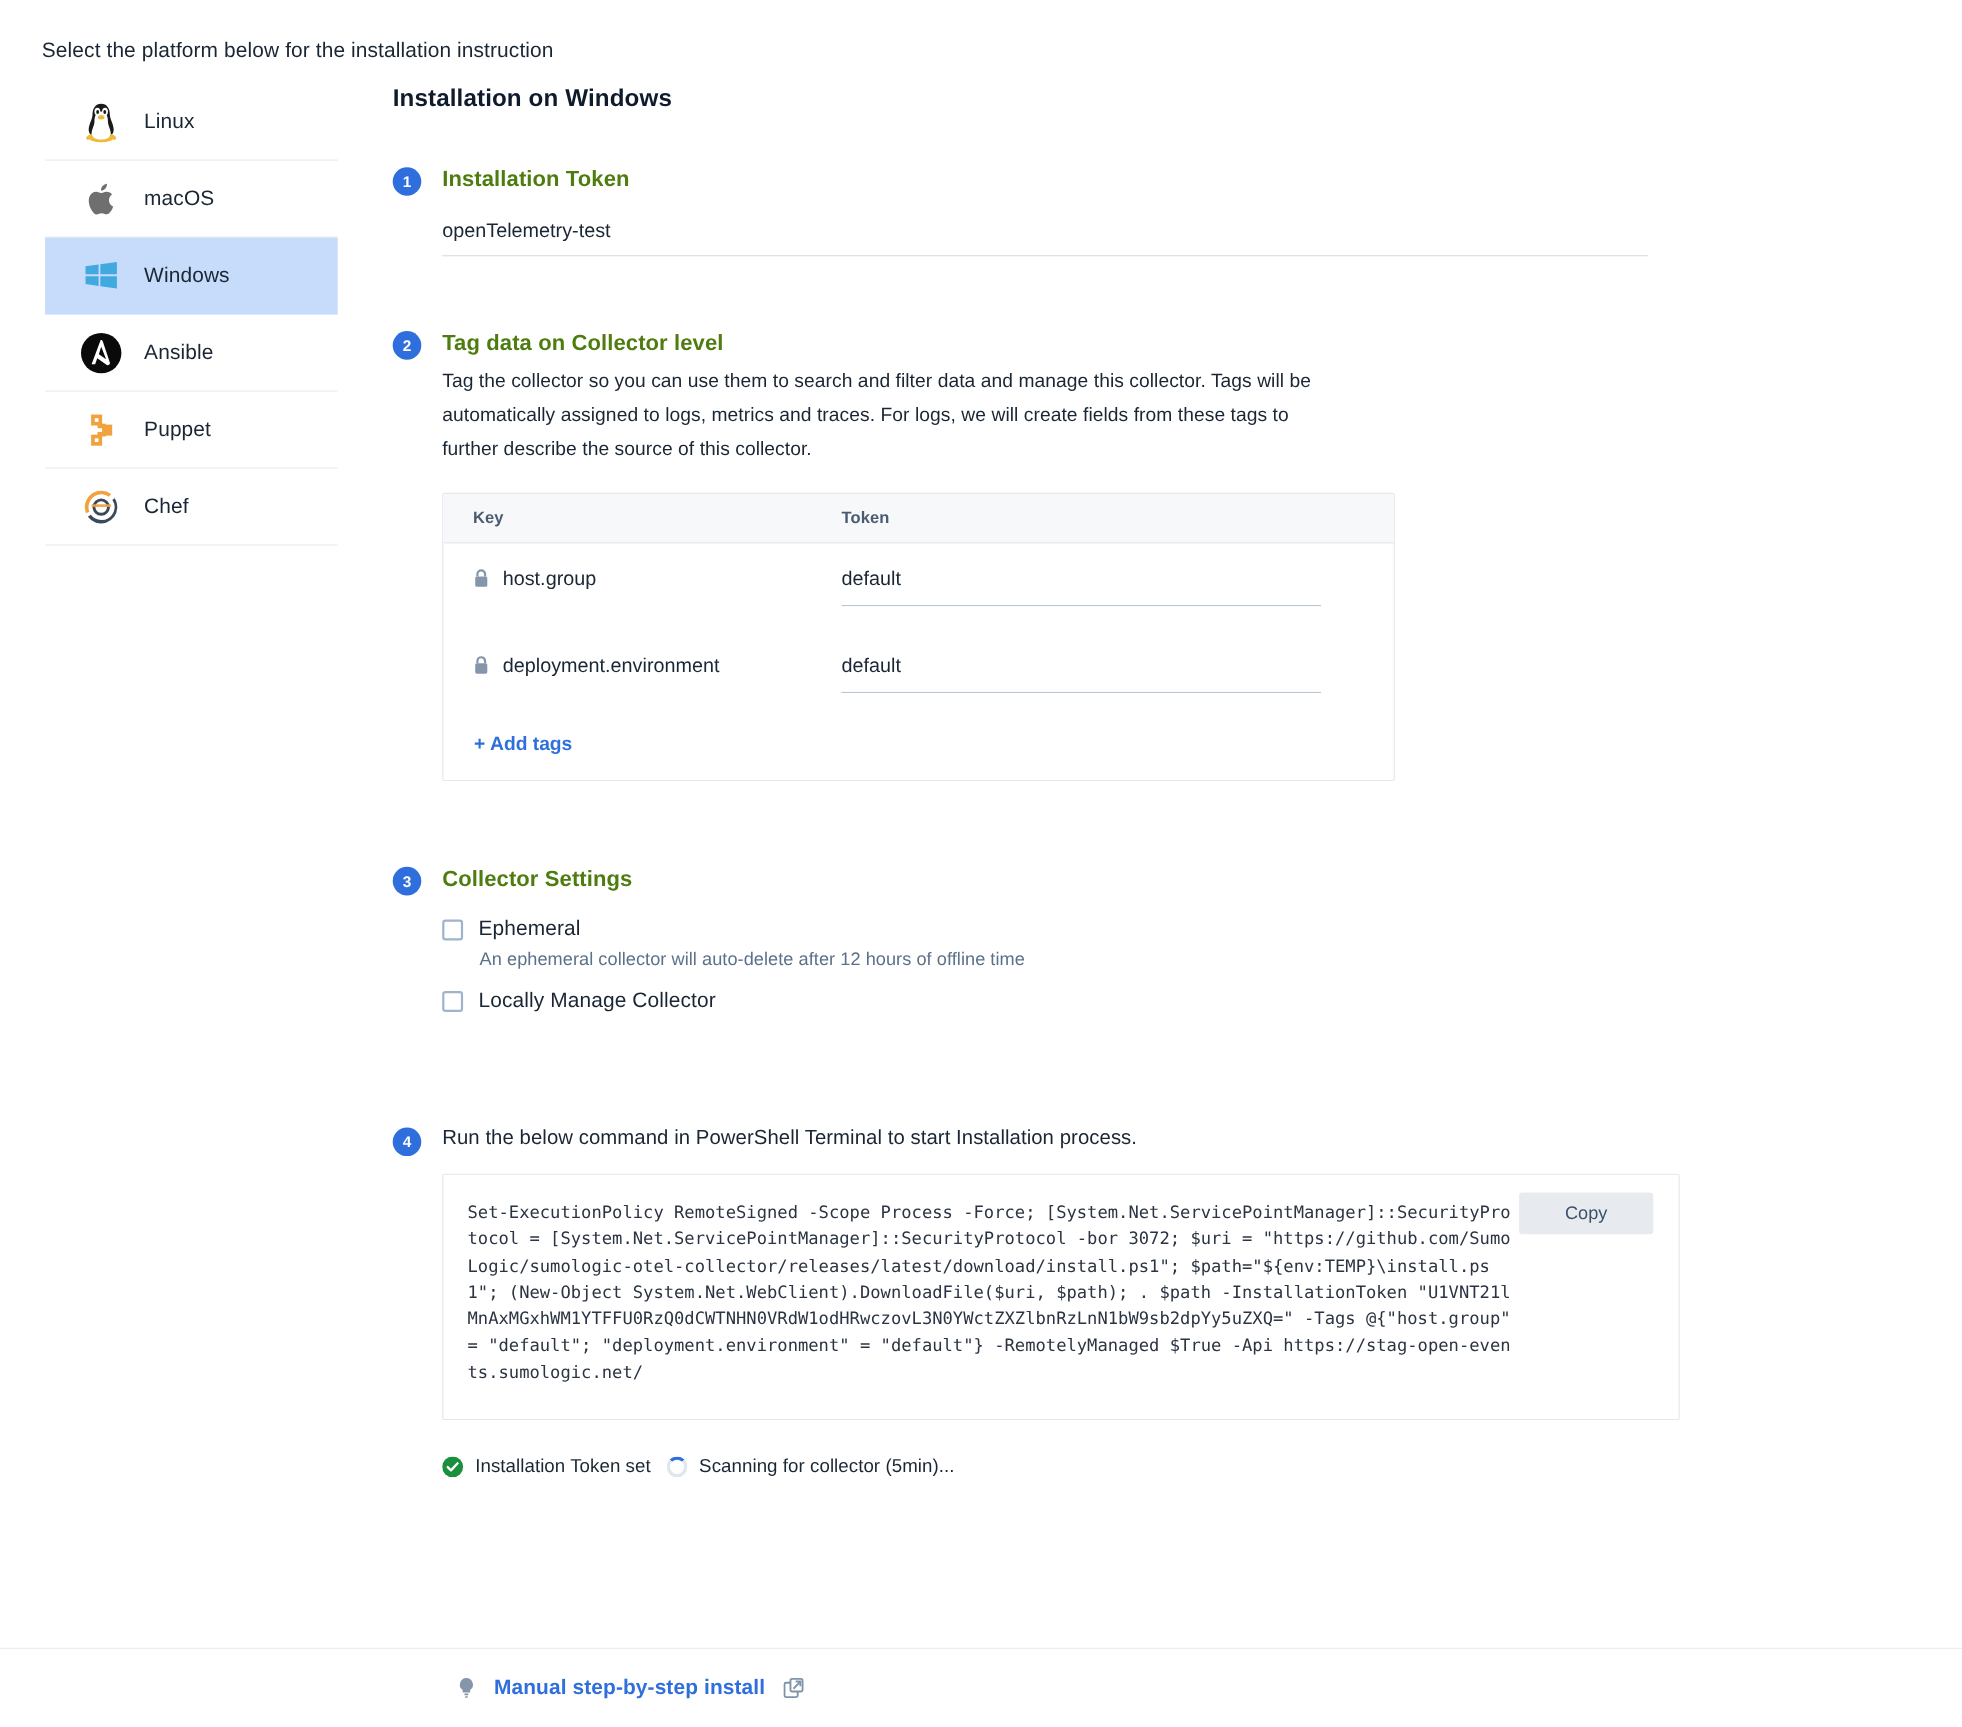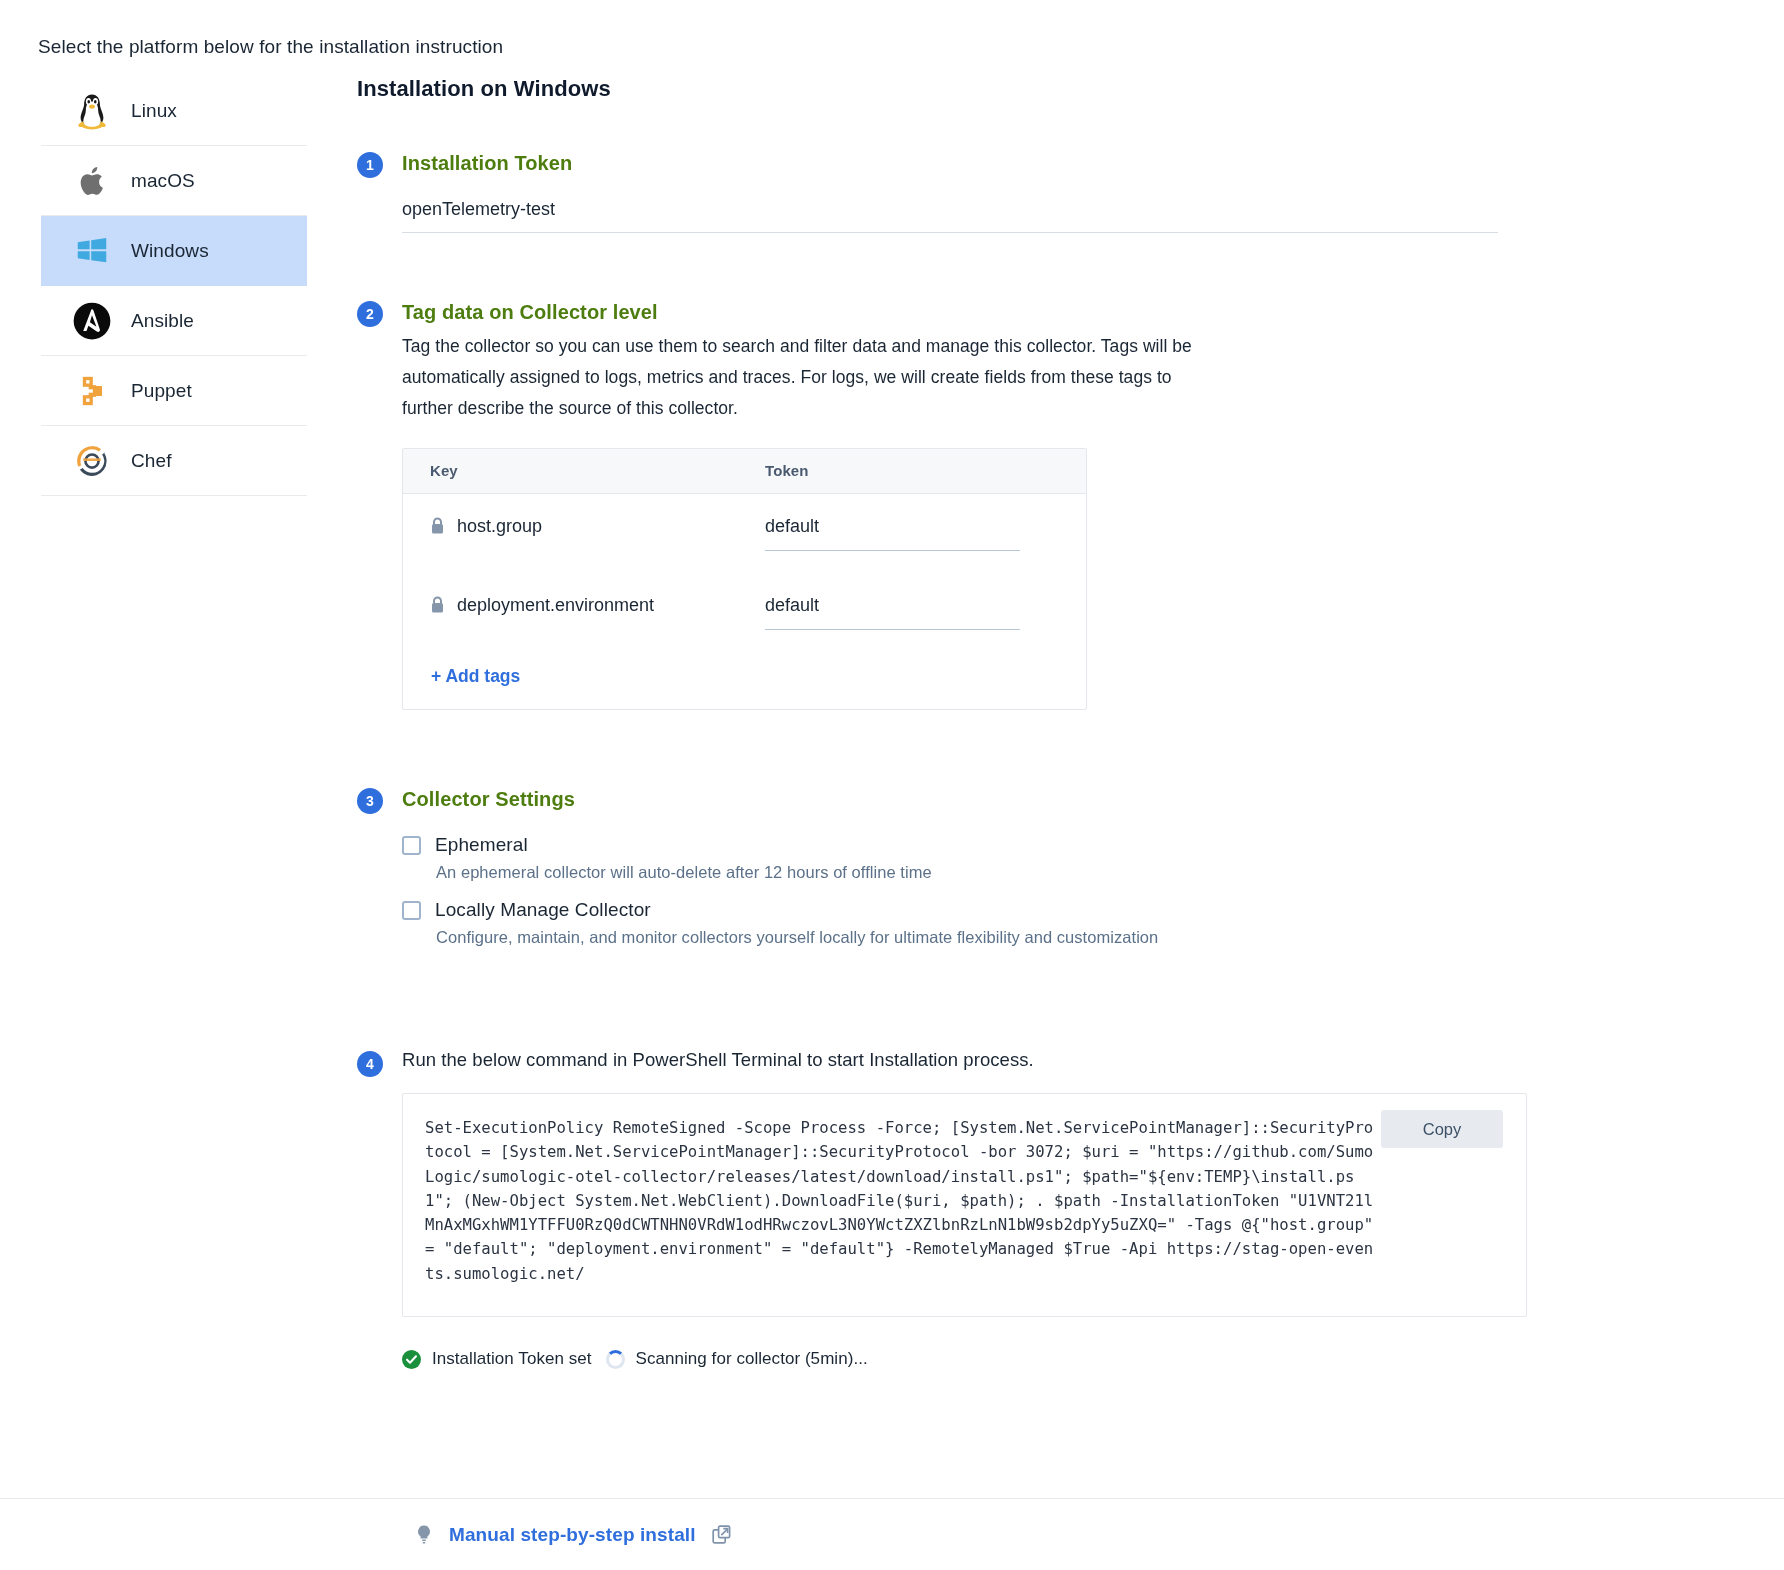--- a/index.html
+++ b/index.html
@@ -124,21 +124,21 @@
     width: 1096px;
     border-bottom: 1px solid #d8dde3;
     padding-bottom: 12px;
     font-size: 18px;
     color: #1a2634;
   }
 
   
   .tag-table {
     margin-top: 24px;
-    width: 685px;
+    width: 866px;
     border: 1px solid #e4e7eb;
     border-radius: 2px;
     background: #fff;
   }
   .tag-head {
     display: flex;
     height: 45px;
     background: #f7f8fa;
     border-bottom: 1px solid #e4e7eb;
     align-items: center;
@@ -480,21 +480,20 @@
           <div class="check-row">
             <span class="checkbox"></span>
             <span class="check-label">Ephemeral</span>
           </div>
           <div class="check-hint">An ephemeral collector will auto-delete after 12 hours of offline time</div>
 
           <div class="check-row">
             <span class="checkbox"></span>
             <span class="check-label">Locally Manage Collector</span>
           </div>
-          <div class="check-hint last">Configure, maintain, and monitor collectors yourself locally for ultimate flexibility and customization</div>
         </div>
       </div>
     </div>
 
     <div class="spacer-76"></div>
 
     <div class="step">
       <div class="step-badge">4</div>
       <div class="step-body">
         <div class="run-desc">Run the below command in PowerShell Terminal to start Installation process.</div>

